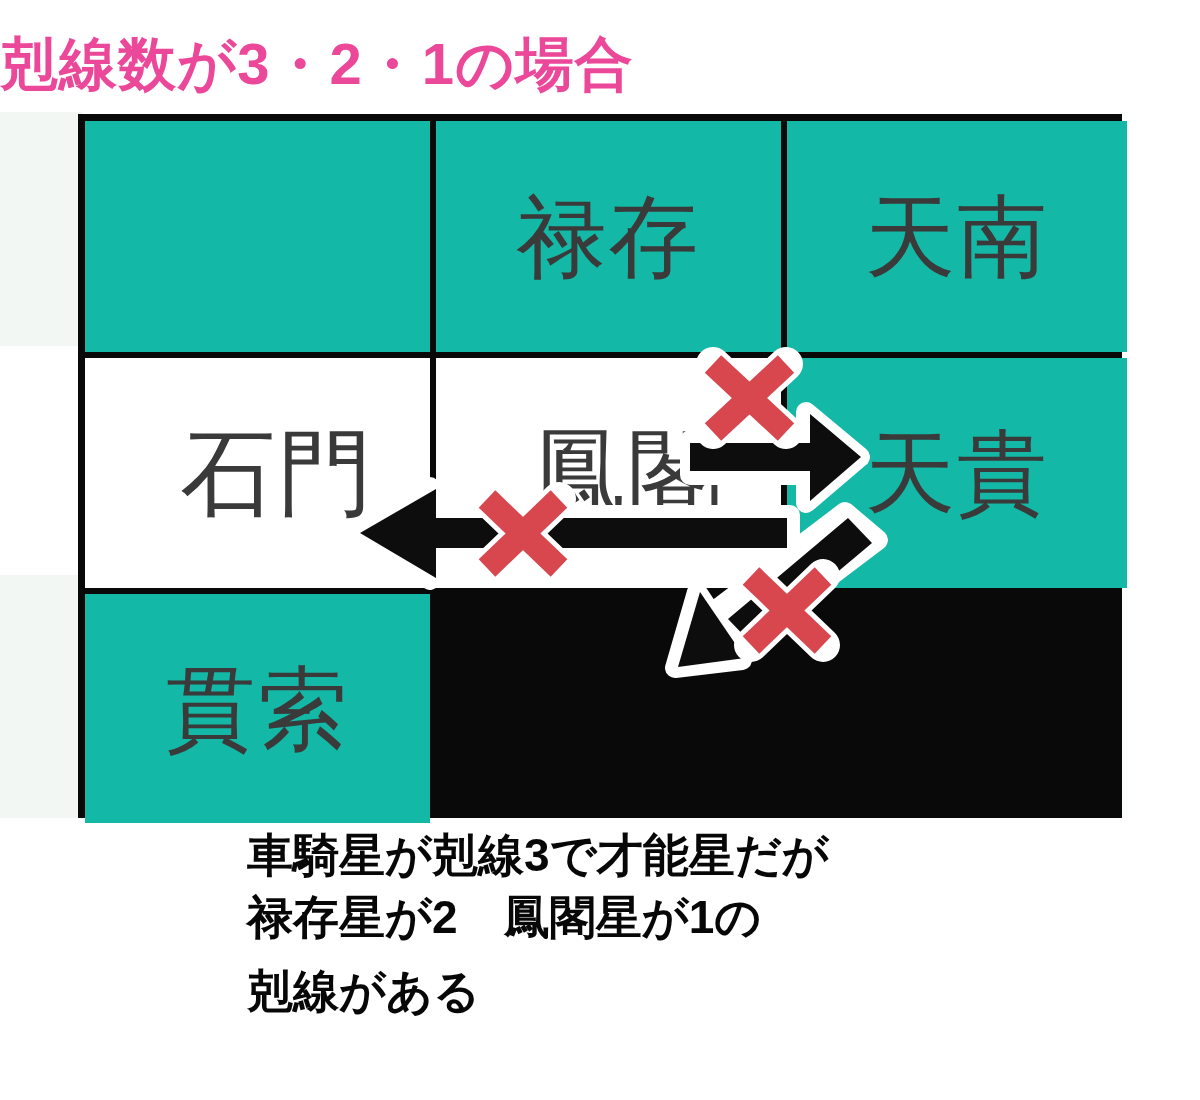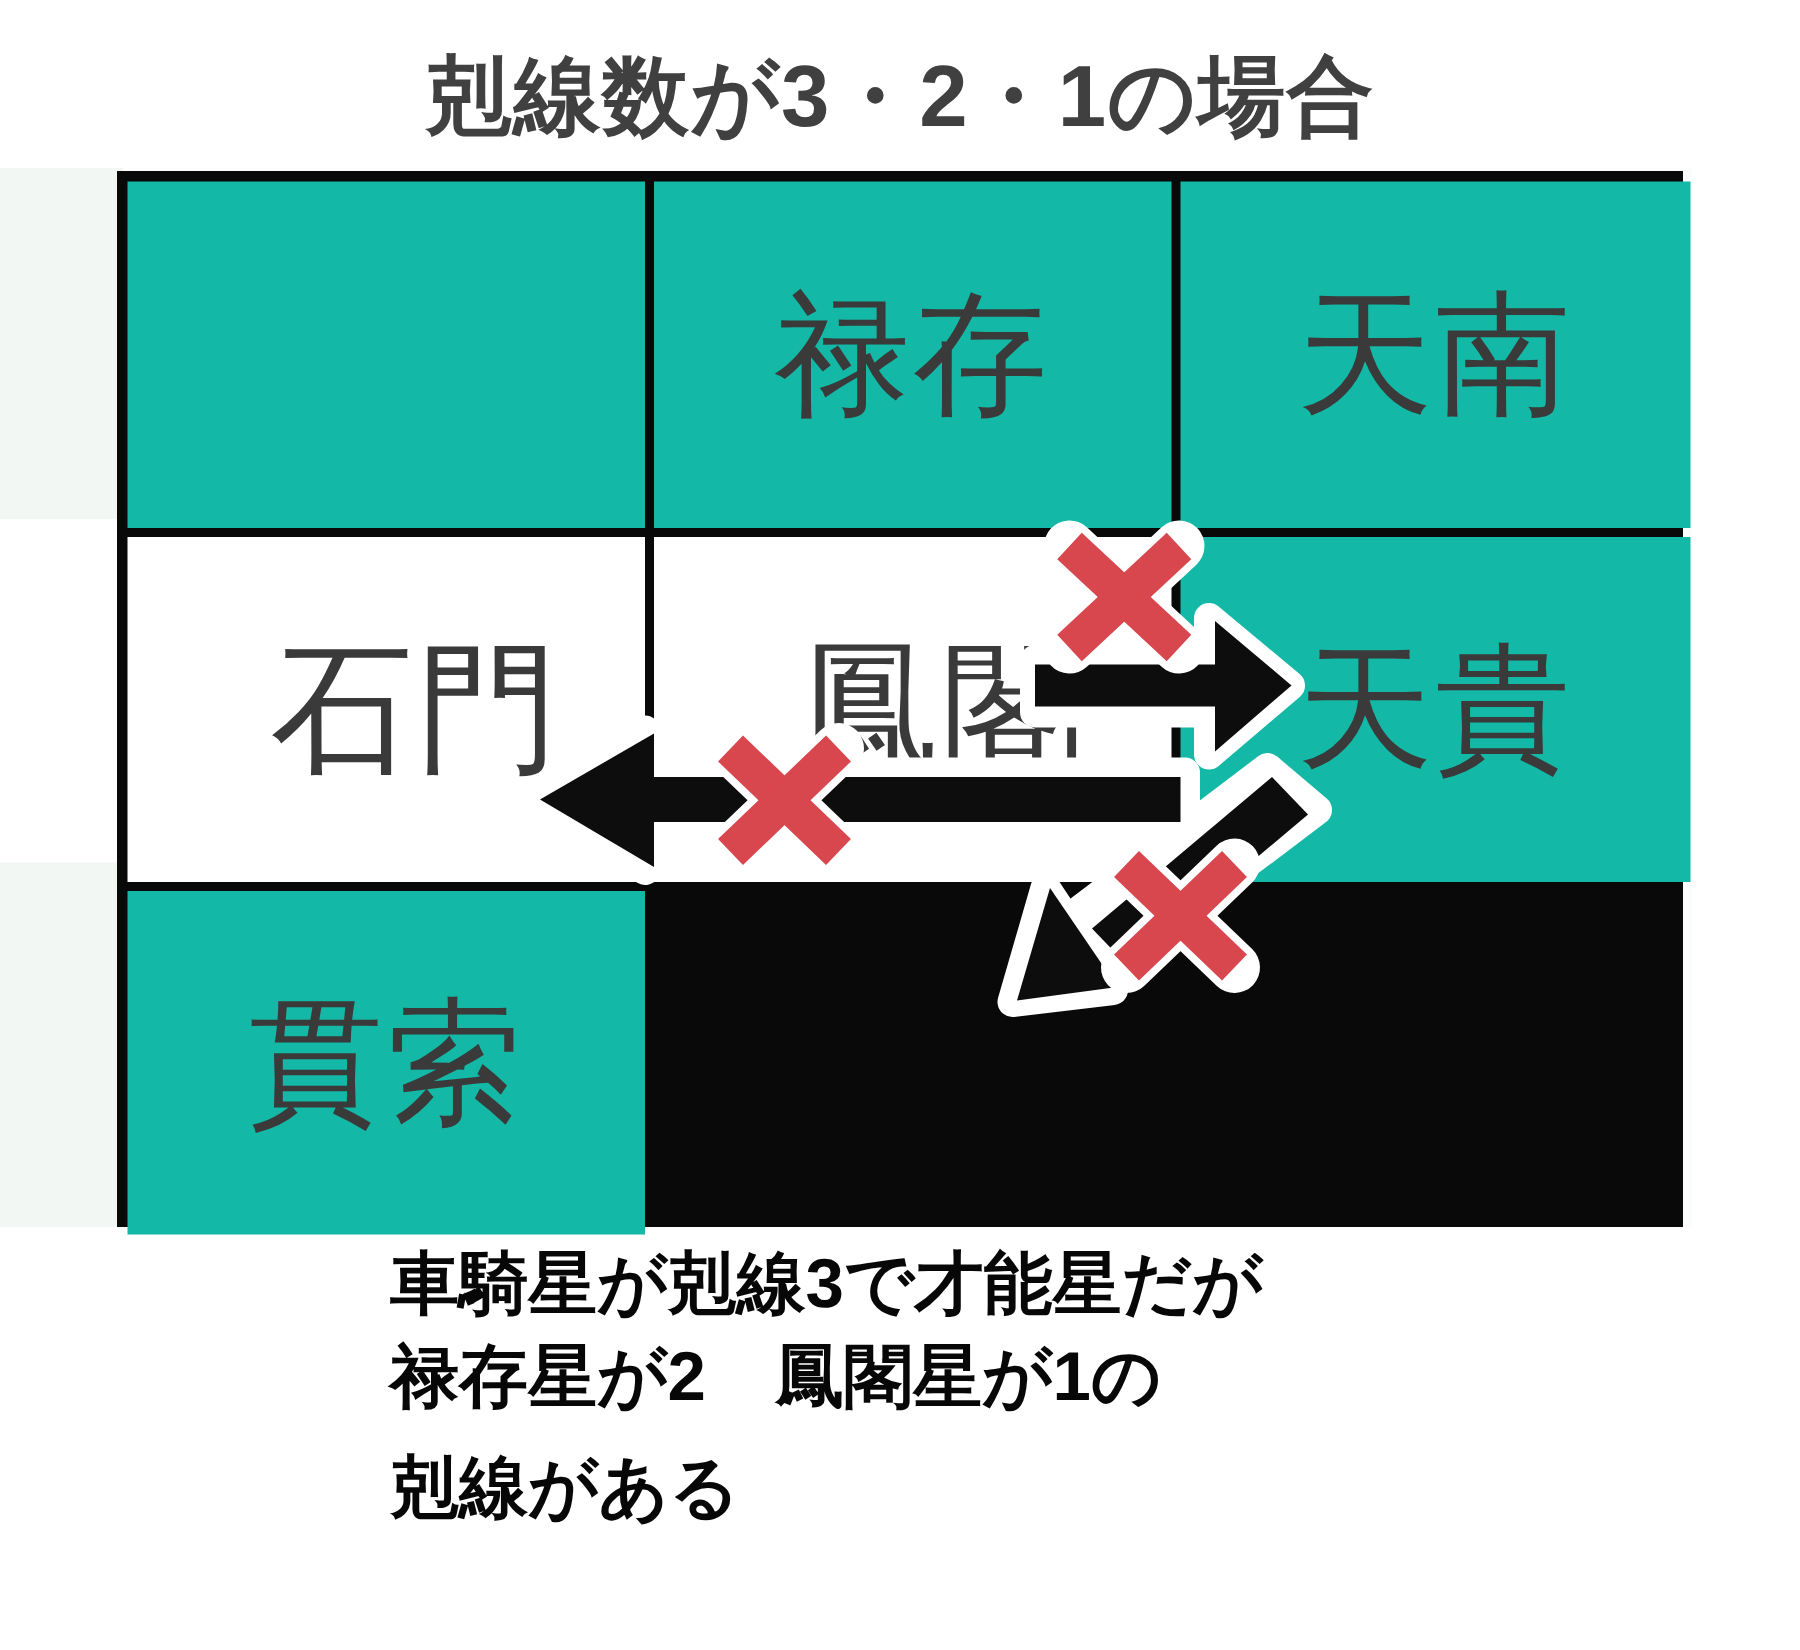--- a/index.html
+++ b/index.html
@@ -26,25 +26,24 @@
   #band-left-top   { left: 0;   top: 112px; width: 82px;  height: 234px; }
   #band-left-bot   { left: 0;   top: 575px; width: 82px;  height: 243px; }
   #band-right-thin { left: 1122px; top: 112px; width: 6px; height: 706px; background: #fbfdfc; }
 
   
   #title {
     position: absolute;
     left: 0;
     top: 26px;
     width: 1200px;
-    text-align: center;
     font-size: 58px;
     font-weight: 700;
     letter-spacing: 1px;
-    color: #404040;
+    color: #ec4899;
     white-space: nowrap;
   }
 
   
   #grid {
     position: absolute;
     left: 78px;
     top: 114px;
     width: 1044px;
     height: 704px;
@@ -82,21 +81,21 @@
     top: 0;
     width: 1200px;
     height: 1100px;
     pointer-events: none;
   }
   #overlay svg { display: block; width: 1200px; height: 1100px; }
 
   
   #caption {
     position: absolute;
-    left: 260px;
+    left: 247px;
     top: 832px;
     width: 900px;
     color: #070707;
     font-weight: 700;
     font-size: 46px;
     line-height: 1.0;
   }
   #caption .cap-line { white-space: pre; margin-bottom: 16px; }
   #caption .cap-line.gap { margin-top: 28px; }
 </style>

